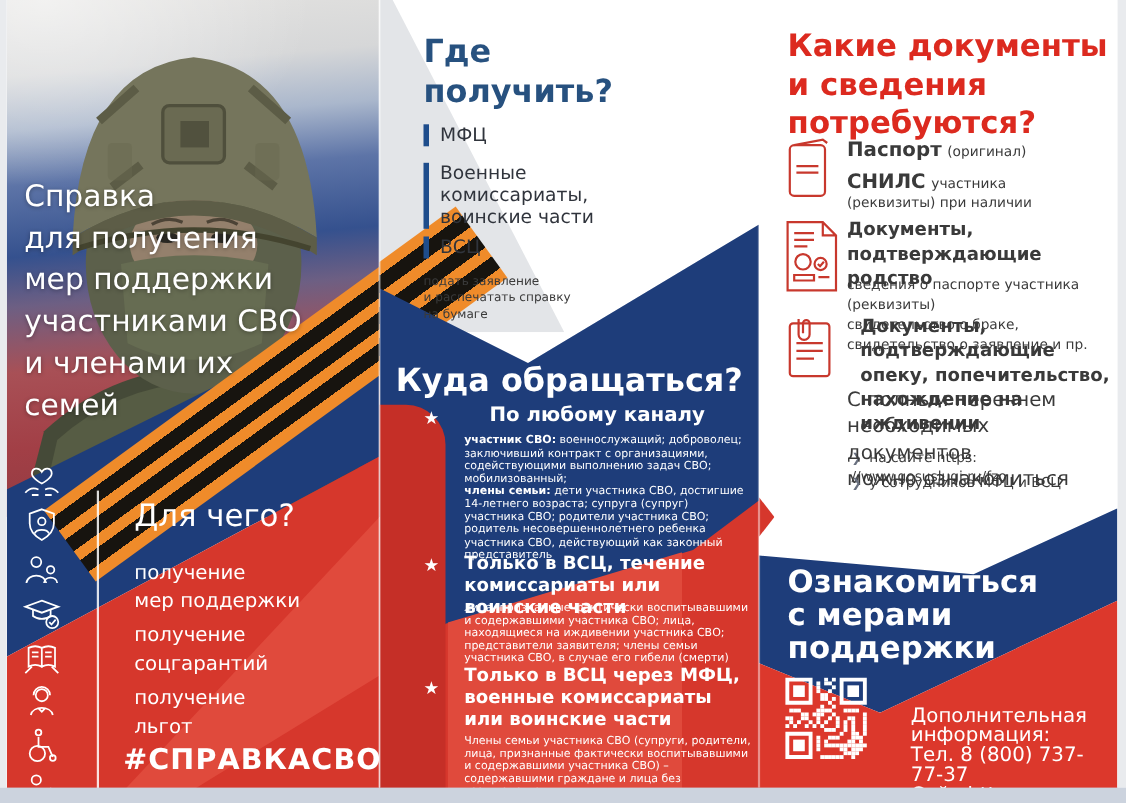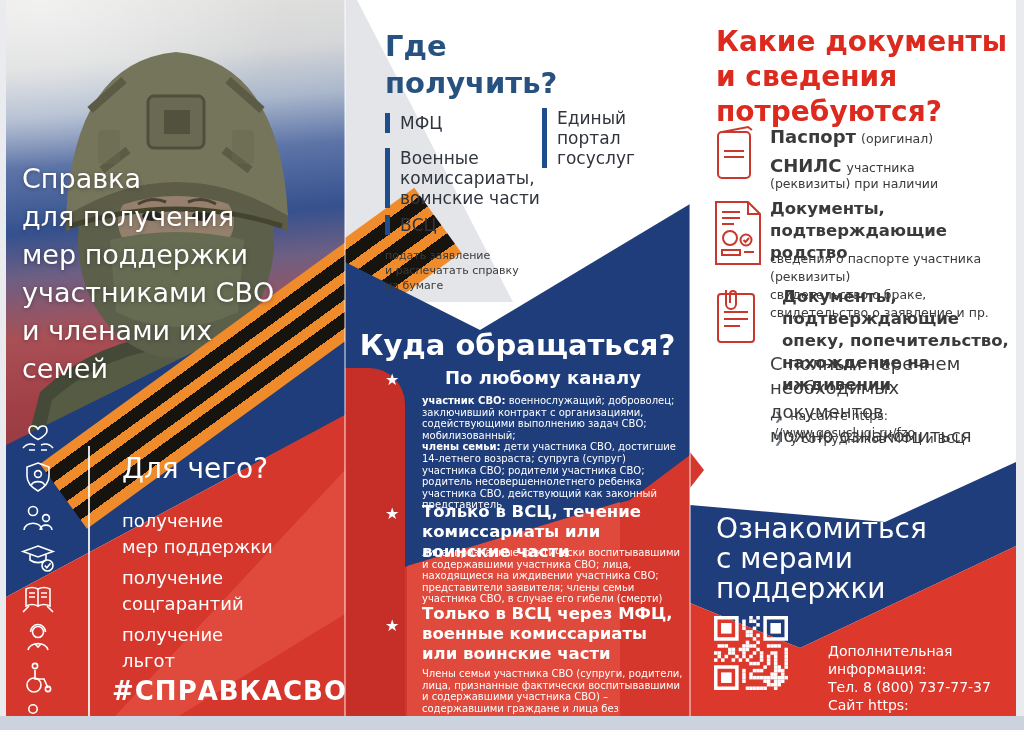--- a/index.html
+++ b/index.html
@@ -30,21 +30,21 @@
   .bar-item{position:absolute;border-left:5px solid #1e4d8c;padding-left:10px;
     font-size:17px;line-height:20px;color:#30343c;}
   .small-note{font-size:11px;line-height:15px;color:#3a3a3a;}
   .star{color:#fff;font-size:16px;line-height:16px;}
   .b-title{color:#fff;font-weight:bold;font-size:16.5px;line-height:20px;}
   .b-body{color:#fff;font-size:10px;line-height:11.6px;}
   .doc-title{color:#3a3a3a;font-weight:600;font-size:16.5px;line-height:22px;}
   .doc-note{color:#3a3a3a;font-size:12.5px;line-height:18px;}
   .link-line{font-size:12.5px;line-height:16px;color:#3a3a3a;}
   .chev{color:#6a7180;margin-right:7px;font-size:11px;}
-  .info-line{color:#fff;font-size:14px;line-height:18px;}
+  .info-line{color:#fff;font-size:18px;line-height:18px;}
   .fold{position:absolute;top:0;width:2px;height:716px;background:rgba(255,255,255,.45);z-index:40;}
   .edge{position:absolute;background:#e9ebee;z-index:41;}
 </style>
 </head>
 <body>
 
 <div id="stage">
 
   <div class="panel" id="p-left">
 
@@ -149,22 +149,20 @@
 
     <div class="bar-item pre" style="left:40px;top:113px;">МФЦ</div>
     <div class="bar-item pre" style="left:40px;top:148px;">Военные
 комиссариаты,
 воинские части</div>
     <div class="bar-item pre" style="left:40px;top:215px;">ВСЦ</div>
     <div class="abs small-note pre" style="left:40px;top:248px;width:160px;">подать заявление
 и распечатать справку
 на бумаге</div>
 
-    <div class="bar-item pre" style="left:197px;top:108px;">Единый портал
-госуслуг</div>
 
     <div class="abs" style="left:0;top:328px;width:345px;text-align:center;color:#fff;font-size:29px;font-weight:600;">Куда обращаться?</div>
 
     <div class="abs star" style="left:40px;top:372px;">★</div>
     <div class="abs b-title" style="left:77px;top:368px;width:262px;font-size:18px;margin-left:23px;">По любому каналу</div>
     <div class="abs b-body" style="left:77px;top:395px;width:258px;">
       <b>участник СВО:</b><span> военнослужащий; доброволец; заключивший контракт с организациями, содействующими выполнению задач СВО; мобилизованный;</span><br>
       <b>члены семьи:</b><span> дети участника СВО, достигшие 14-летнего возраста; супруга (супруг) участника СВО; родители участника СВО; родитель несовершеннолетнего ребенка участника СВО, действующий как законный представитель</span>
     </div>
 
@@ -228,21 +226,21 @@
     <div class="abs link-line" style="left:84px;top:408px;">
       <span class="chev">❯</span><span>на сайте https: //www.gosuslugi.ru/fzo</span>
     </div>
     <div class="abs doc-title pre" style="left:80px;top:352px;width:246px;font-weight:400;font-size:18px;line-height:24px;">С полным перечнем
 необходимых документов
 можно ознакомиться</div>
     <div class="abs link-line" style="left:84px;top:431px;">
       <span class="chev">❯</span><span>у сотрудников МФЦ и ВСЦ</span>
     </div>
 
-    <div class="abs pre" style="left:26px;top:514px;color:#fff;font-size:28px;line-height:30px;font-weight:400;">Ознакомиться
+    <div class="abs pre" style="left:26px;top:514px;color:#fff;font-size:28px;line-height:30px;font-weight:700;">Ознакомиться
 с мерами
 поддержки</div>
 
     <svg class="abs" style="left:23px;top:616px;" width="76" height="74" viewBox="0 0 84 84">
       <g fill="#fff">
         <g class="mods">
             <rect x="40" y="0" width="4" height="4"></rect>
             <rect x="48" y="0" width="4" height="4"></rect>
             <rect x="32" y="4" width="4" height="4"></rect>
             <rect x="40" y="4" width="4" height="4"></rect>

